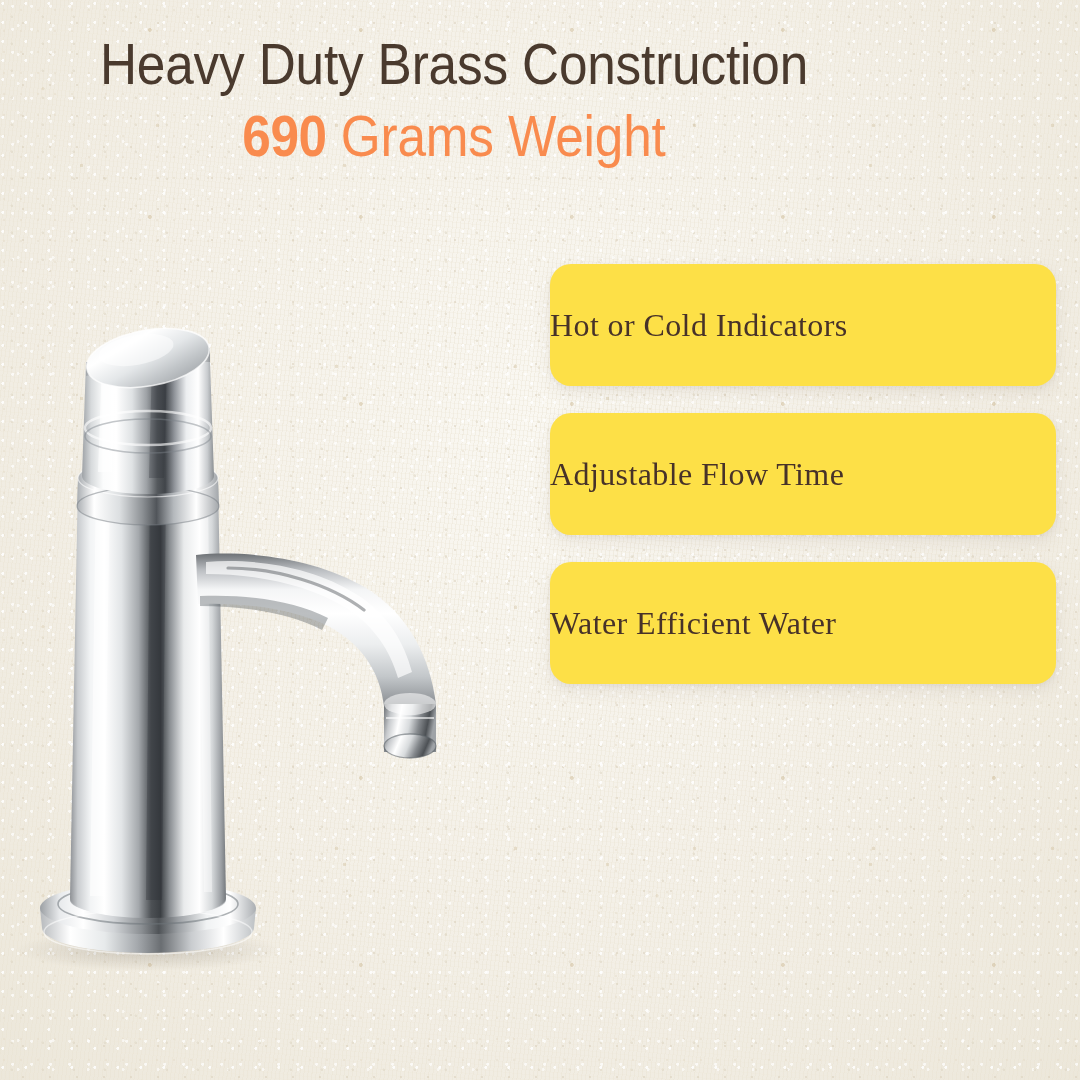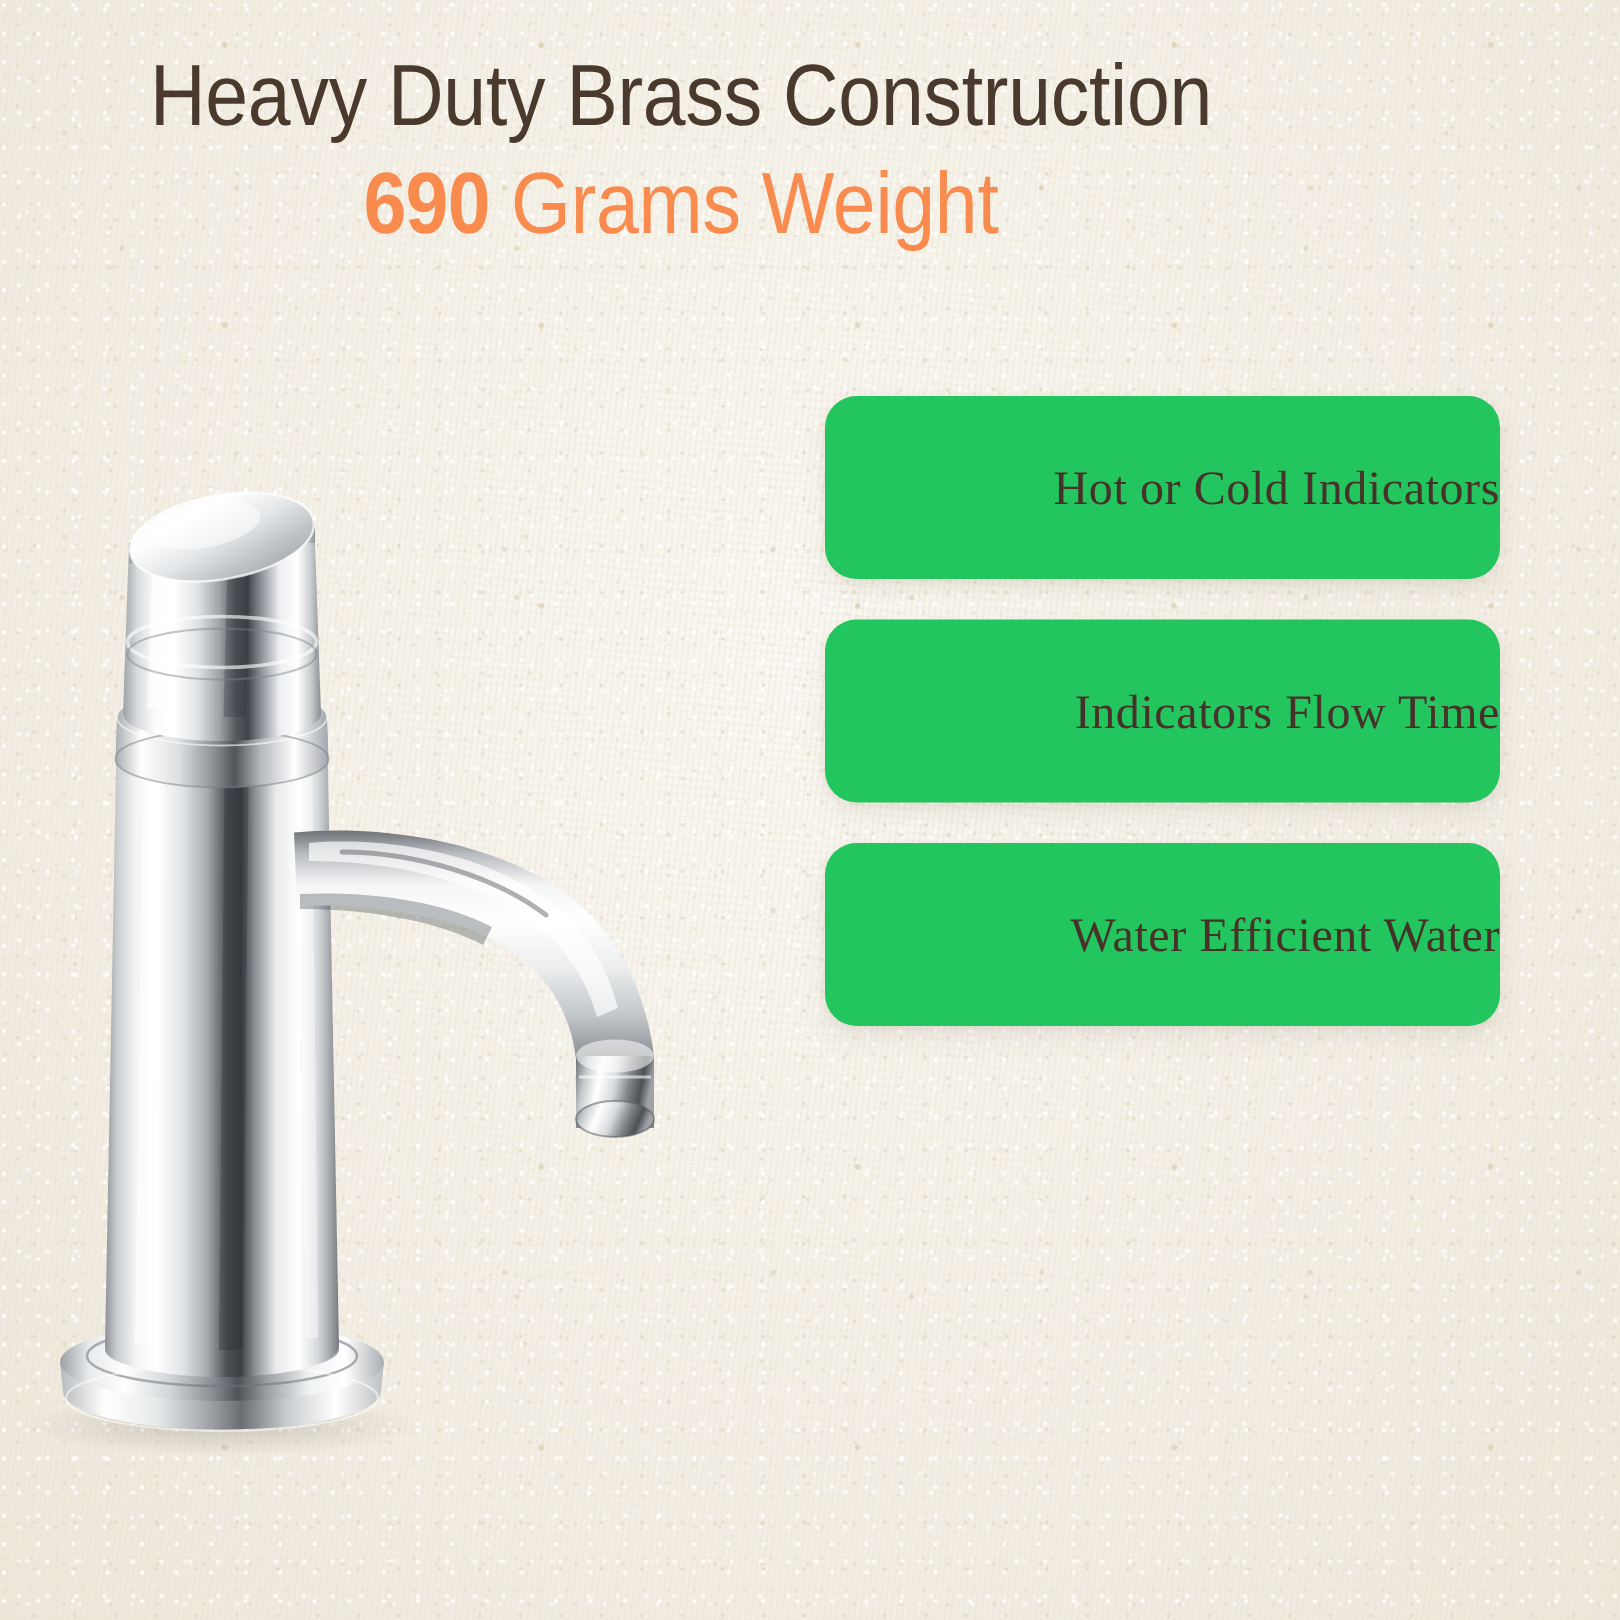--- a/index.html
+++ b/index.html
@@ -71,27 +71,27 @@
   }
   #weight-unit-label { font-weight:300; color:#f98b4e; }
 
   
   #feature-card-list {
     position:absolute; left:550px; top:264px;
     width:450px; z-index:5;
   }
   .feature-card {
     position:relative;
-    width:450px; height:122px;
+    width:506px; height:122px;
     margin-bottom:27px;
-    background:#22c55e;
+    background:#fde047;
     border-radius:21px;
     box-shadow:0 7px 17px rgba(120,105,85,.105),
                0 2px 5px rgba(120,105,85,.07);
-    display:flex; align-items:center; justify-content:flex-end;
+    display:flex; align-items:center; justify-content:flex-start;
   }
   .feature-card:last-child { margin-bottom:0; }
   .feature-card-label {
     font-family:"Liberation Serif", serif;
     font-size:32px; font-weight:400;
     letter-spacing:.4px;
     color:#473229;
     white-space:nowrap;
   }
 
@@ -284,20 +284,20 @@
 
 <div id="feature-card-list">
 
   <div class="feature-card">
     <span class="feature-card-label">Hot or Cold Indicators</span>
   </div>
 
 
 
   <div class="feature-card">
-    <span class="feature-card-label">Indicators Flow Time</span>
+    <span class="feature-card-label">Adjustable Flow Time</span>
   </div>
 
   <div class="feature-card">
     <span class="feature-card-label">Water Efficient Water</span>
   </div>
 
 </div>
 
 </body></html>

